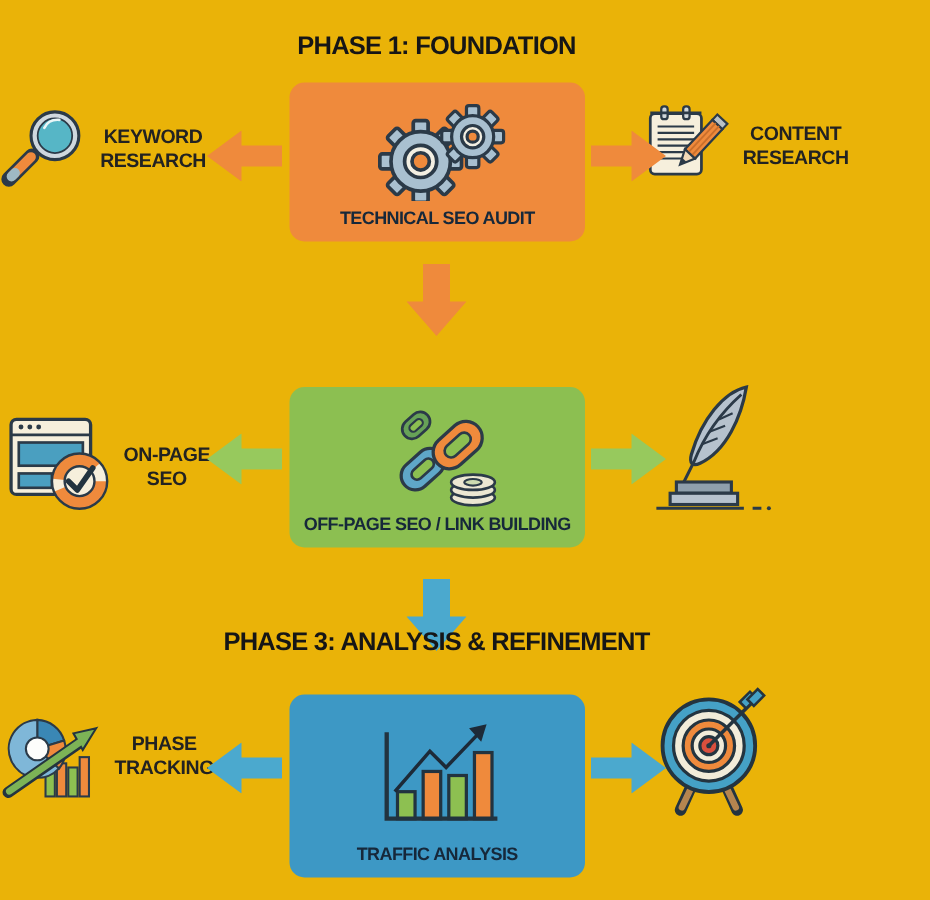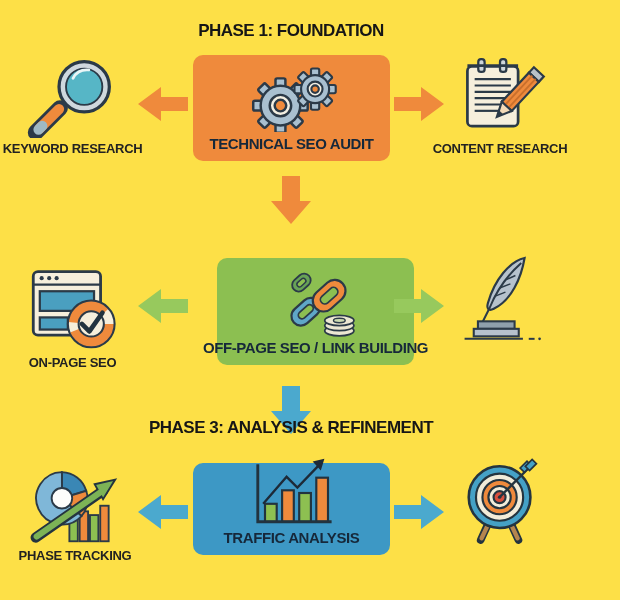--- a/index.html
+++ b/index.html
@@ -1,29 +1,29 @@
 <!DOCTYPE html>
 <html style="--orange: #EF8A3C; --green: #8CBF51; --blue: #3D98C5; --arrow_green: #97C95D; --arrow_blue: #4BA9CE; --outline: #2B3A48; --heading_text: #161616; --box_label_text: #16283A; --side_label_text: #222222;"><head>
 <meta charset="utf-8">
 <style>
   html,body{margin:0;padding:0;background:#ffffff;}
-  .canvas{position:relative;width:620px;height:600px;background:#fde047;overflow:hidden;
+  .canvas{position:relative;width:620px;height:600px;background:#eab308;overflow:hidden;
           font-family:"Liberation Sans",sans-serif;}
   .phase-heading{position:absolute;left:0;width:582px;text-align:center;
     font-size:17px;font-weight:700;letter-spacing:-0.5px;color:#161616;}
   .center-box{position:absolute;left:193px;width:197px;border-radius:10px;
     display:flex;flex-direction:column;align-items:center;justify-content:flex-end;
     box-sizing:border-box;padding:8px 6px 9px 6px;}
   .center-box .box-icon{flex:1;display:flex;align-items:center;justify-content:center;width:100%;}
-  .box-label{font-size:15px;font-weight:700;letter-spacing:-0.4px;color:#16283A;
+  .box-label{font-size:12px;font-weight:700;letter-spacing:-0.4px;color:#16283A;
     text-align:center;white-space:nowrap;}
   .bg-orange{background:var(--orange);}
-  .bg-green{background:var(--green);margin-left:24px;}
+  .bg-green{background:var(--green);}
   .bg-blue{background:var(--blue);}
-  .side-item{position:absolute;display:flex;flex-direction:column;align-items:center;}
+  .side-item{position:absolute;display:flex;flex-direction:row;align-items:center;}
   .side-label{font-size:13px;font-weight:700;letter-spacing:-0.3px;color:#222222;
     text-align:center;line-height:1.18;margin-top:3px;}
   .arrow{position:absolute;}
   .f-orange{fill:var(--orange);}
   .f-agreen{fill:var(--arrow_green);}
   .f-ablue{fill:var(--arrow_blue);}
 </style>
 </head>
 <body>
 
@@ -201,21 +201,21 @@
         <path d="M36 42 L57 61 A28 28 0 1 1 36 14 Z" fill="#7FB7D8"></path>
         <circle cx="36" cy="42" r="11" fill="#FDFDFB"></circle>
       </g>
       <line x1="8" y1="84" x2="80" y2="34" stroke="#24343F" stroke-width="11" stroke-linecap="round"></line>
       <polygon points="93,22 71,27 80,43" fill="#7CB356" stroke="#24343F" stroke-width="2"></polygon>
       <line x1="9" y1="83" x2="78" y2="35" stroke="#7CB356" stroke-width="6.5" stroke-linecap="round"></line>
     </svg>
     <div class="side-label">PHASE TRACKING</div>
   </div>
 
-  <div class="center-box bg-blue" style="top:463px;height:92px">
+  <div class="center-box bg-blue" style="top:463px;height:122px">
     <div class="box-icon">
       <svg width="118" height="72" viewBox="0 0 120 80">
         <g stroke="#22333F" stroke-width="2.4">
           <rect x="30" y="52" width="13" height="20" fill="#8DC051"></rect>
           <rect x="49" y="37" width="13" height="35" fill="#EF8A3C"></rect>
           <rect x="68" y="40" width="13" height="32" fill="#8DC051"></rect>
           <rect x="87" y="23" width="13" height="49" fill="#EF8A3C"></rect>
         </g>
         <polyline points="22,8 22,72 104,72" fill="none" stroke="#22333F" stroke-width="3.2"></polyline>
         <polyline points="28,52 54,22 66,34 90,9" fill="none" stroke="#1D2A38" stroke-width="2.6"></polyline>

